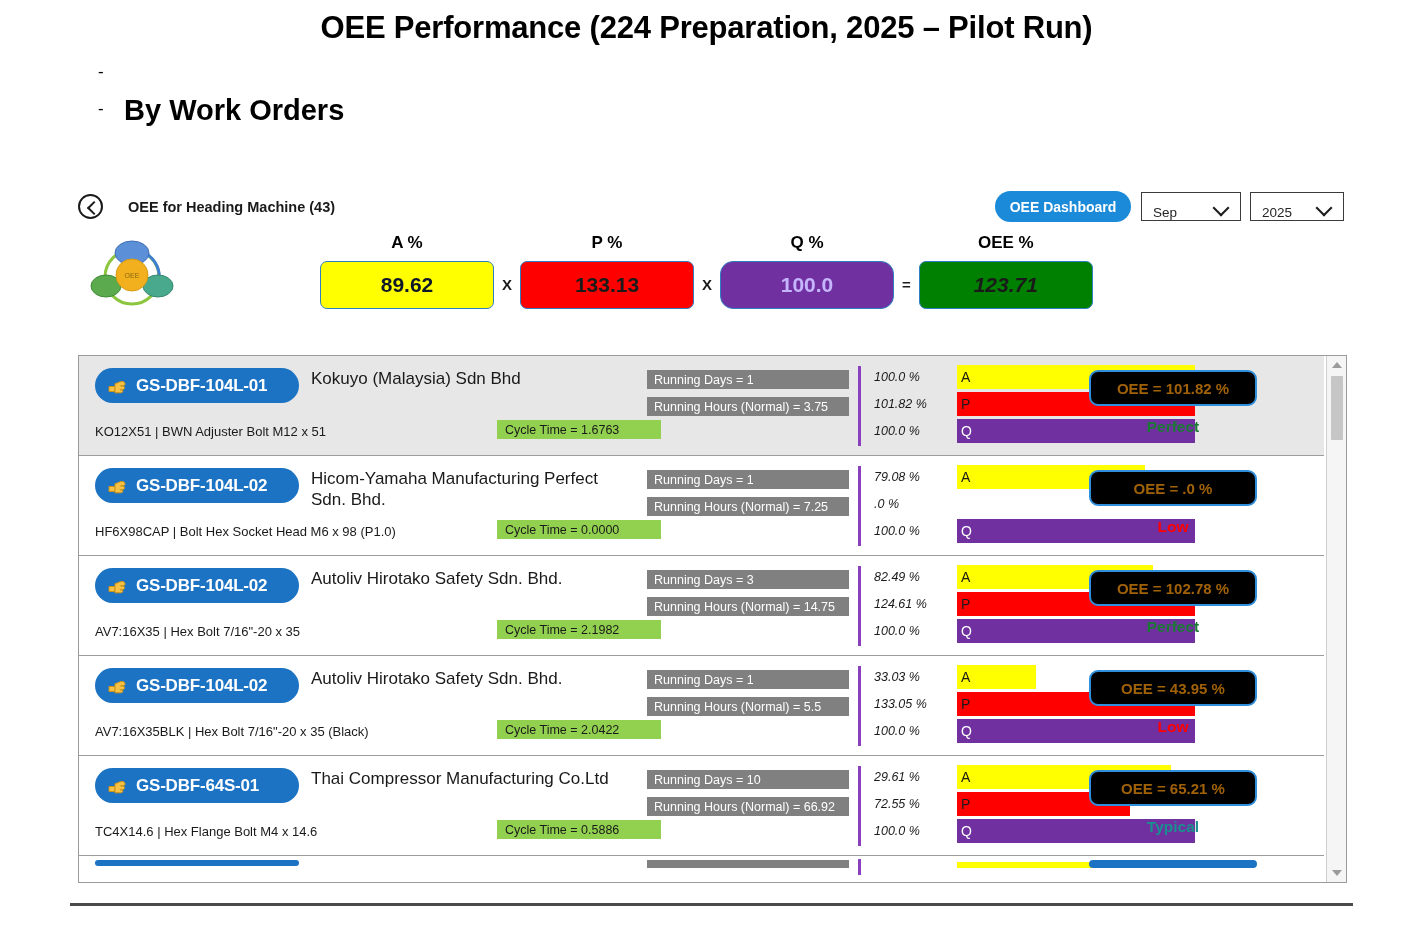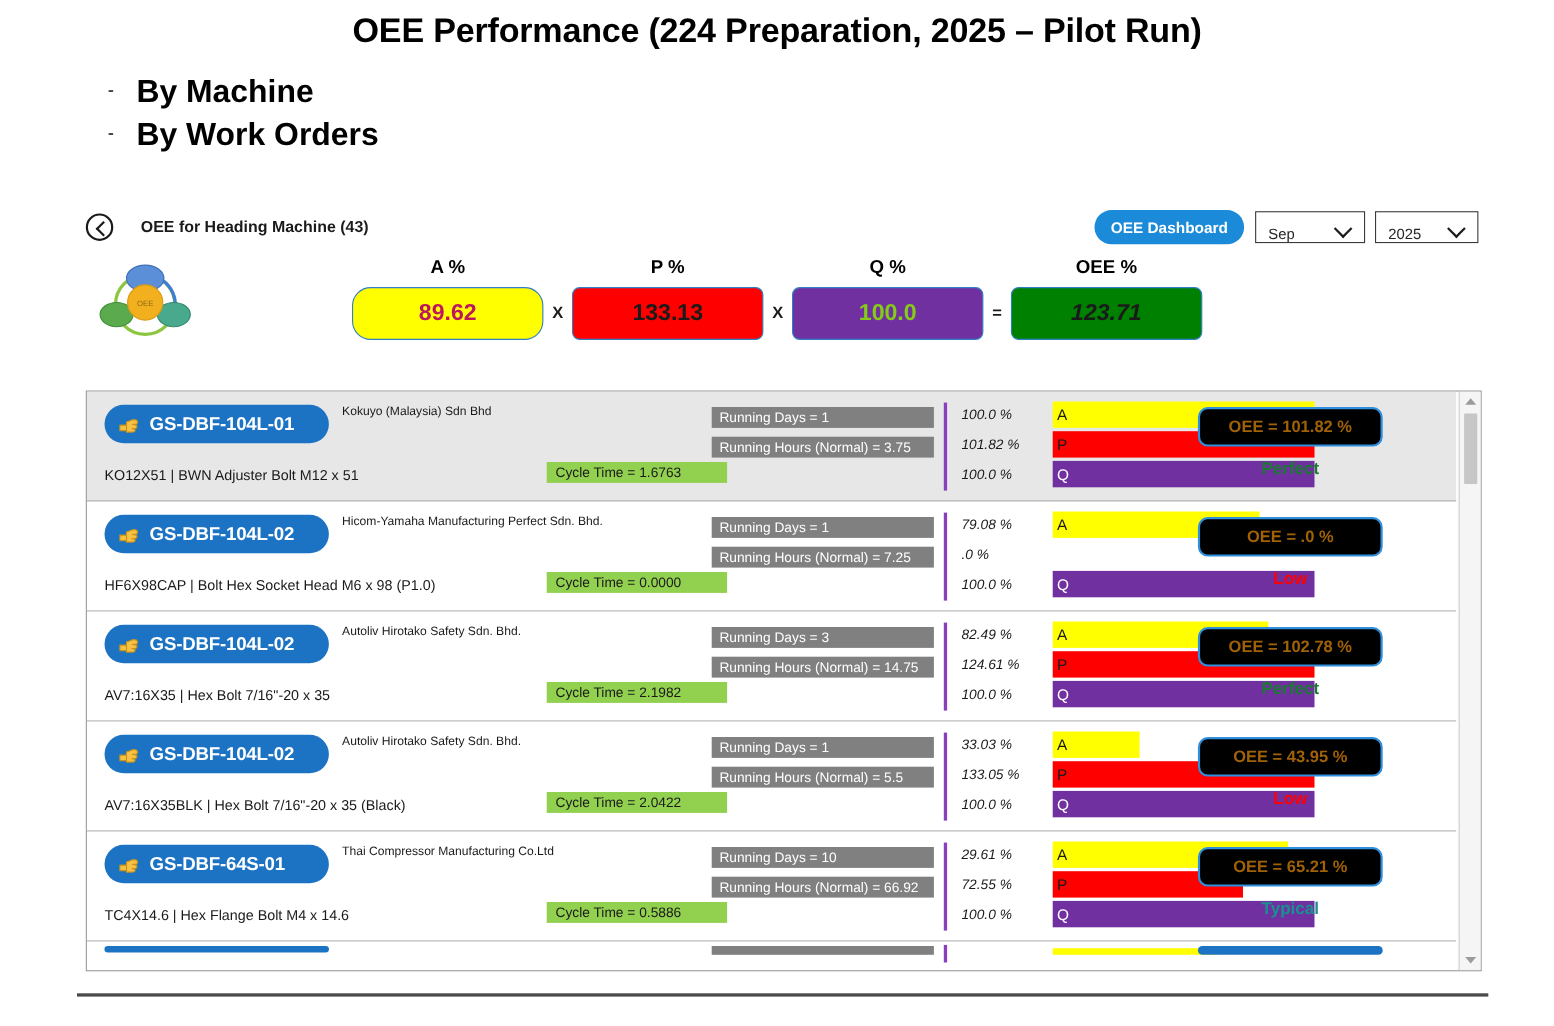--- a/index.html
+++ b/index.html
@@ -138,21 +138,21 @@
   }
   .hand-icon{
     margin-left:13px;width:21px;height:16px;position:relative;flex:none;
   }
   .machine-code{
     color:#fff;font-size:17px;font-weight:bold;margin-left:7px;
     letter-spacing:-0.2px;
   }
   .customer{
     position:absolute;left:232px;top:12px;width:300px;
-    font-size:11px;color:#1a1a1a;line-height:1.25;
+    font-size:17px;color:#1a1a1a;line-height:1.25;
   }
   .partcode{
     position:absolute;left:16px;top:68px;
     font-size:13px;color:#1a1a1a;
   }
   .cycle-chip{
     position:absolute;left:418px;top:64px;
     width:164px;height:19px;
     background:#92d050;
     display:flex;align-items:center;
@@ -240,21 +240,20 @@
   .p-blue2{position:absolute;left:1010px;top:4px;width:168px;height:8px;background:#1c73c4;border-radius:4px;}
 </style>
 </head>
 <body>
 
 <div class="slide-title">OEE Performance (224 Preparation, 2025 – Pilot Run)</div>
 
 <div class="bullets">
   <div class="bullet-row">
     <span class="bullet-dash">-</span>
-    <span class="bullet-text">By Machine</span>
   </div>
   <div class="bullet-row">
     <span class="bullet-dash">-</span>
     <span class="bullet-text">By Work Orders</span>
   </div>
 </div>
 
 <div class="app">
 
   <div class="toolbar">
@@ -283,33 +282,33 @@
         <ellipse cx="20" cy="47" rx="15" ry="11" fill="#5bab4e" stroke="#3f8a36" stroke-width="1"></ellipse>
         <ellipse cx="72" cy="47" rx="15" ry="11" fill="#49a98c" stroke="#35876e" stroke-width="1"></ellipse>
         <circle cx="46" cy="36" r="16" fill="#f2b01e" stroke="#d89a12" stroke-width="1"></circle>
         <text x="46" y="39" font-size="7" fill="#8a6a10" text-anchor="middle" font-family="'Liberation Sans',sans-serif">OEE</text>
       </svg>
     </div>
 
     <div class="kpi-group">
       <div class="kpi-cell">
         <div class="kpi-label">A %</div>
-        <div class="kpi-box" id="kpi0" style="background: rgb(255, 255, 0); color: #be185d; border-radius: 17px;">89.62</div>
+        <div class="kpi-box" id="kpi0" style="background: rgb(255, 255, 0); color: #0f172a;">89.62</div>
       </div>
       <div class="kpi-op">X</div>
 
       <div class="kpi-cell">
         <div class="kpi-label">P %</div>
         <div class="kpi-box" id="kpi1" style="background: rgb(255, 0, 0); color: rgb(26, 26, 26);">133.13</div>
       </div>
       <div class="kpi-op">X</div>
 
       <div class="kpi-cell">
         <div class="kpi-label">Q %</div>
-        <div class="kpi-box" id="kpi2" style="background: rgb(112, 48, 160); color: #84cc16;">100.0</div>
+        <div class="kpi-box" id="kpi2" style="background: rgb(112, 48, 160); color: #c4b5fd; border-radius: 13px;">100.0</div>
       </div>
       <div class="kpi-op">=</div>
 
       <div class="kpi-cell">
         <div class="kpi-label">OEE %</div>
         <div class="kpi-box" id="kpi3" style="background: rgb(0, 128, 0); color: rgb(26, 26, 26); font-style: italic;">123.71</div>
       </div>
     </div>
   </div>
 

